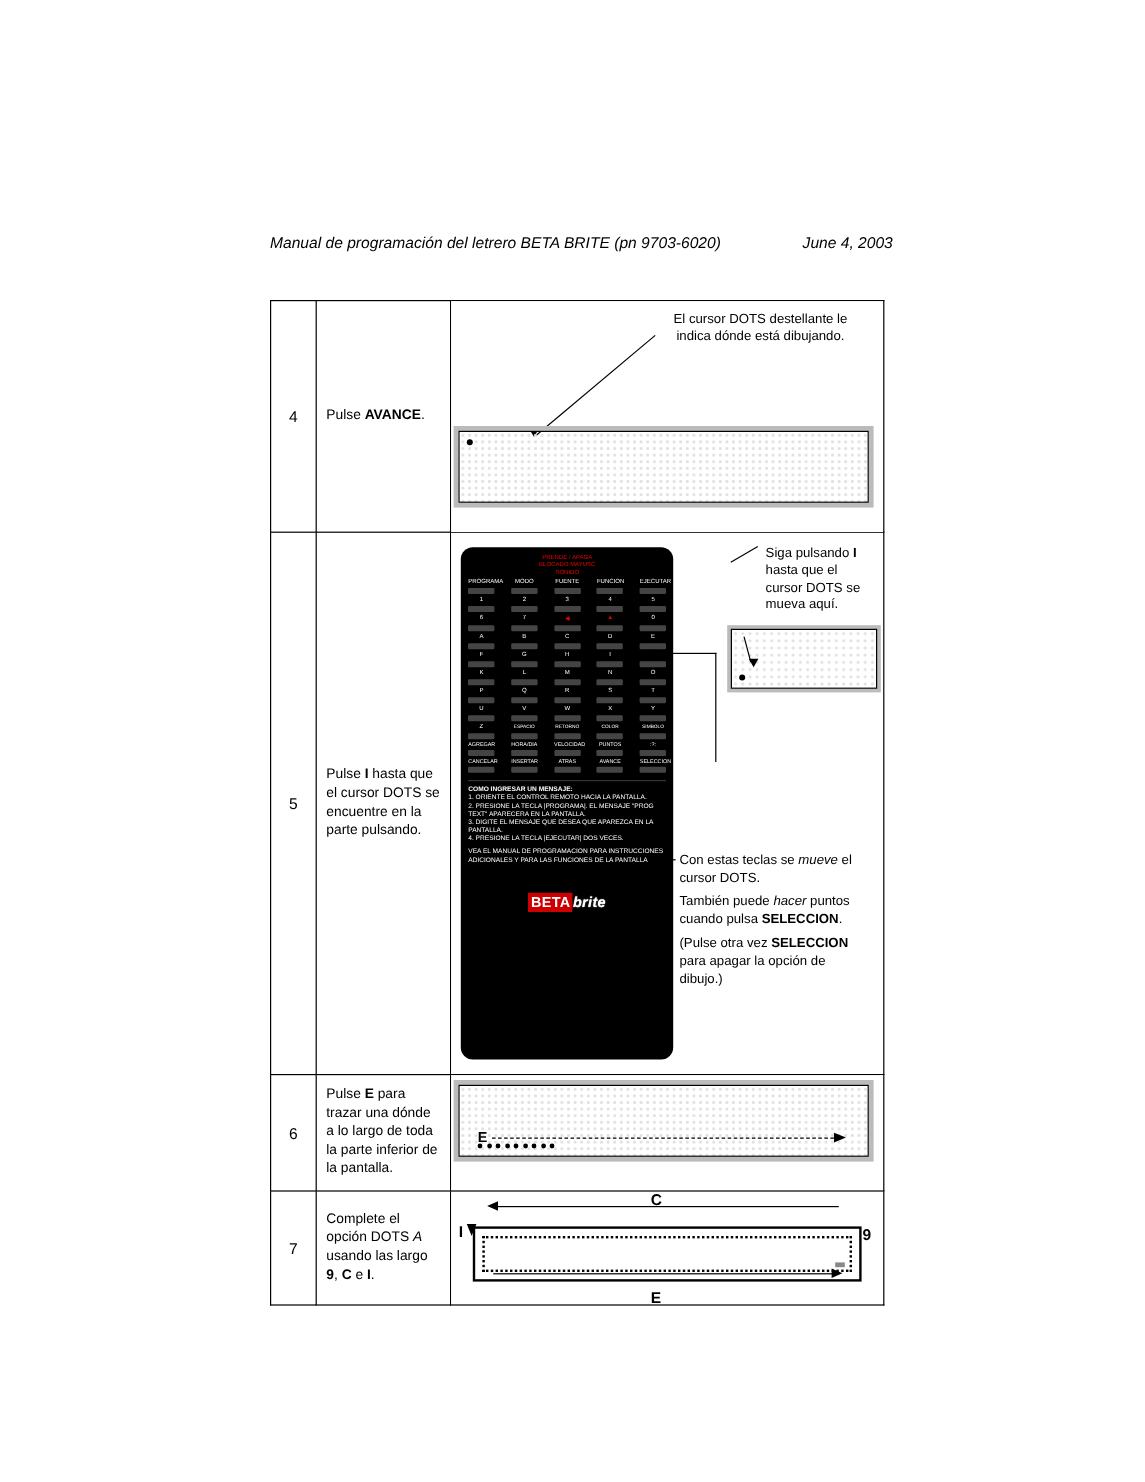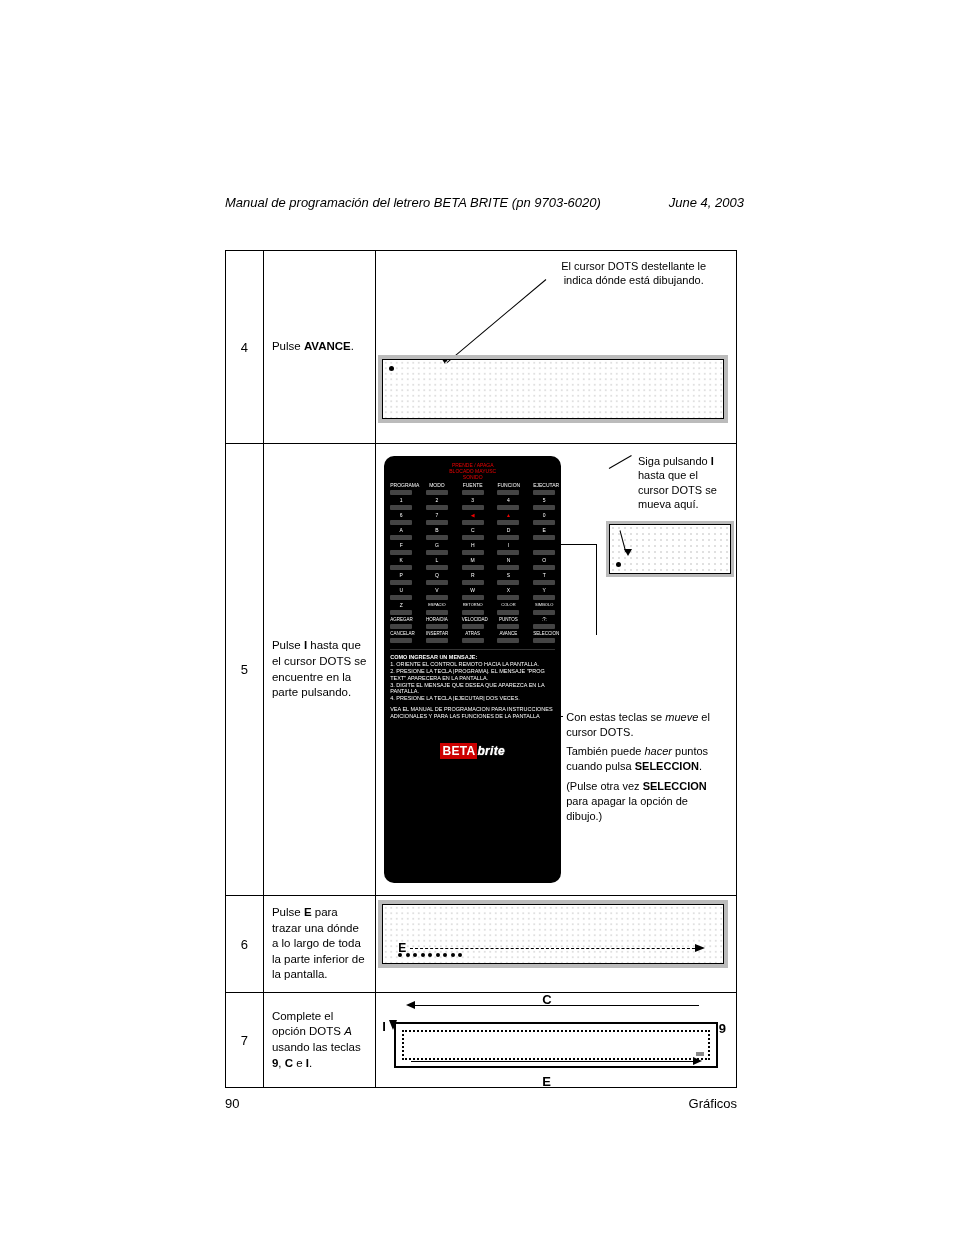--- a/index.html
+++ b/index.html
@@ -395,21 +395,21 @@
                 <span></span>
                 <span></span>
           </div>
         </div>
       </td>
     </tr>
 
     <tr>
       <td class="col-num">7</td>
       <td class="col-txt">
-        <span>Complete el opción DOTS </span><i>A</i><span> usando las teclas </span><b>9</b><span>, </span><b>C</b><span> e </span><b>I</b><span>.</span>
+        <span>Complete el opción DOTS </span><i>A</i><span> usando las largo </span><b>9</b><span>, </span><b>C</b><span> e </span><b>I</b><span>.</span>
       </td>
       <td class="col-img" style="height:82px; position:relative;">
         <div class="row7-arrow" style="left:166px; top:-1px;">C</div>
         <div class="row7-arrow" style="right:10px; top:28px;">9</div>
         <div class="row7-arrow" style="left:6px; top:26px;">I</div>
         <div class="row7-arrow" style="left:166px; bottom:-2px;">E</div>
         <div class="row7-box">
           <div class="row7-inner">
             <div style="position:absolute; right:4px; bottom:2px; width:8px; height:4px; background:#888;"></div>
           </div>
@@ -418,18 +418,14 @@
         <div style="position:absolute; left:13px; top:27px; width:0;height:0; border-top:10px solid #000; border-left:4px solid transparent; border-right:4px solid transparent;"></div>
         <div style="position:absolute; left:35px; top:12px; width:288px; height:1px; background:#000;"></div>
         <div style="position:absolute; left:30px; top:8px; width:0;height:0; border-right:9px solid #000; border-top:4px solid transparent; border-bottom:4px solid transparent;"></div>
         <div style="position:absolute; left:35px; top:68px; width:288px; height:1px; background:#000;"></div>
         <div style="position:absolute; left:317px; top:64px; width:0;height:0; border-left:9px solid #000; border-top:4px solid transparent; border-bottom:4px solid transparent;"></div>
       </td>
     </tr>
   </tbody>
     </table>
 
-  <div class="footer">
-    <span>90</span>
-    <span>Gráficos</span>
-  </div>
 
 </div>
 
 </body></html>

